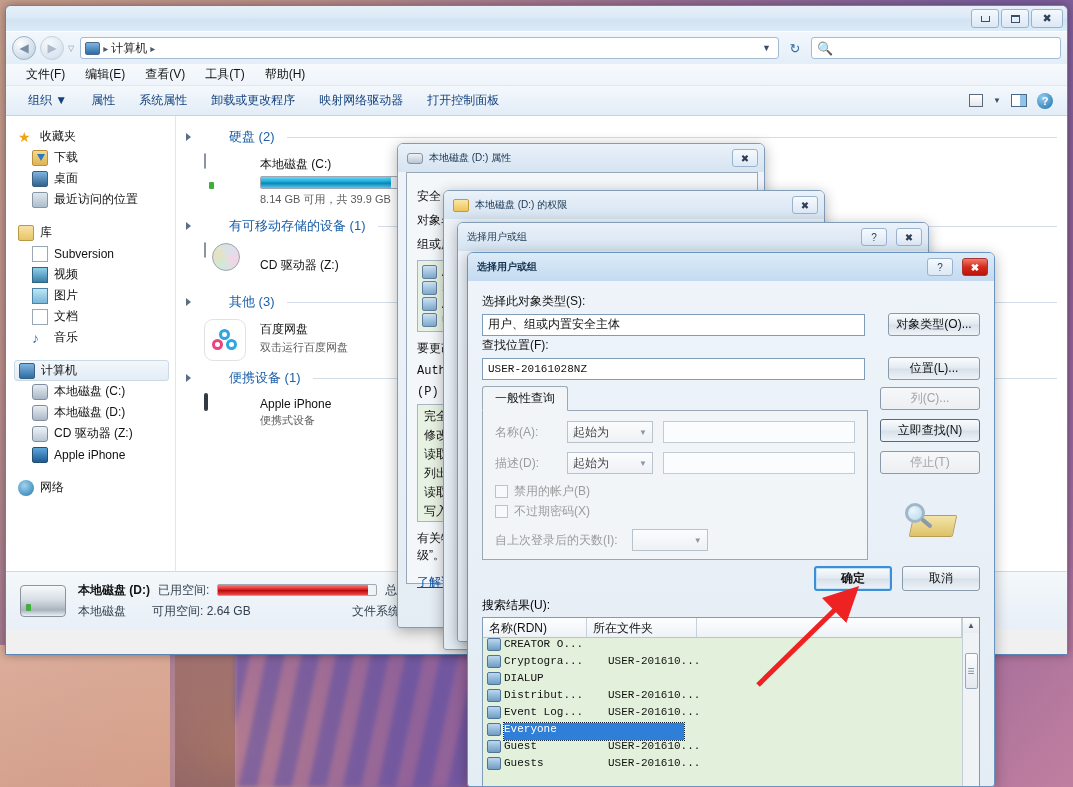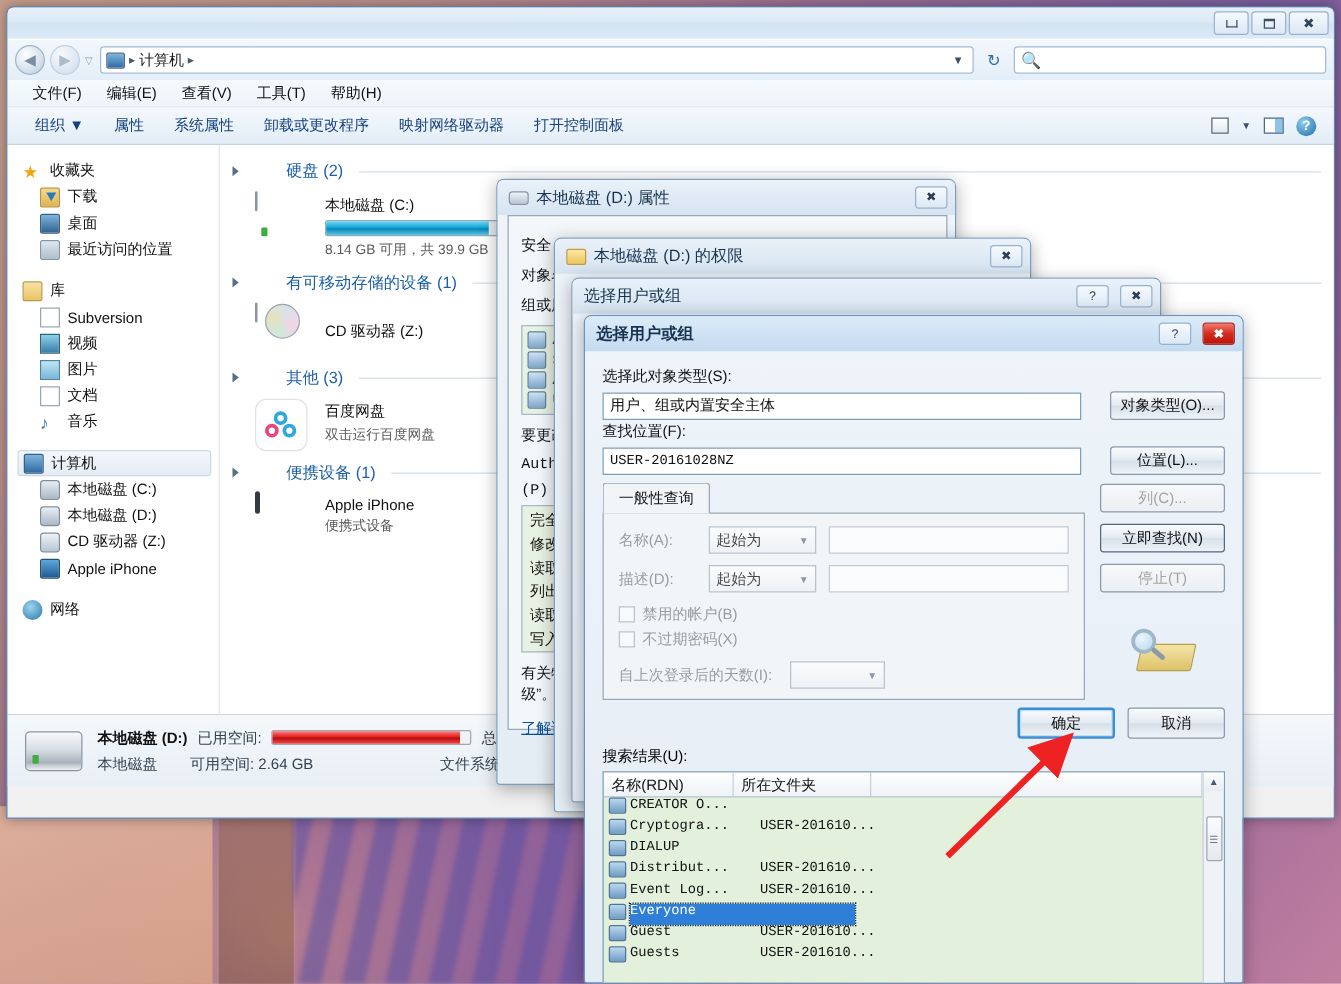--- a/index.html
+++ b/index.html
@@ -221,21 +221,21 @@
     background:linear-gradient(180deg,#eef4fa,#e4ecf4);
     border:1px solid #7f9db9;
     border-radius:6px 6px 3px 3px;
     box-shadow:0 3px 14px rgba(0,0,0,.30);
     overflow:hidden;
   }
   .dlg-title {
     height:28px; display:flex; align-items:center; padding:0 6px 0 9px; gap:6px;
     background:linear-gradient(180deg,#eaf2fa 0%,#dfeaf5 50%,#d6e4f1 100%);
   }
-  .dlg-title .t { font-size:13px; color:#16334f; flex:1; white-space:nowrap; overflow:hidden;}
+  .dlg-title .t { font-size:10px; color:#16334f; flex:1; white-space:nowrap; overflow:hidden;}
   .tbtn {
     width:26px;height:18px;border:1px solid #9ab3cc;border-radius:3px;
     background:linear-gradient(180deg,#f6fafd,#dce8f5);
     display:flex;align-items:center;justify-content:center;font-size:10px;color:#2c3e55;
   }
   .tbtn.red {
     background:linear-gradient(180deg,#f07b6a,#d52b1e 50%,#bc1408);
     border-color:#a33; color:#fff; font-weight:bold;
   }
   .folderico { width:16px;height:13px;background:linear-gradient(180deg,#fbe7a6,#ecc55a);border:1px solid #c49a3c;border-radius:2px;}
@@ -284,21 +284,21 @@
     display:flex; align-items:center; padding:0 5px; font-size:12px; color:#111;
   }
   .tbox.mono { font-family:"Liberation Mono", monospace; font-size:11px; }
   .btn {
     min-width:92px;height:23px;border:1px solid #8a9aaa;border-radius:3px;
     background:linear-gradient(180deg,#fafcfe,#e3eaf1 48%,#d7e0e9 52%,#eef3f8);
     font-size:12px;color:#111;display:flex;align-items:center;justify-content:center;
     white-space:nowrap;
   }
   .btn.dis { color:#a3a3a3; background:linear-gradient(180deg,#f6f8fa,#eceff3); }
-  .btn.default { border:2px solid #3c8fd6; box-shadow:0 0 0 1px #bfe0f7 inset; font-weight:normal;}
+  .btn.default { border:2px solid #3c8fd6; box-shadow:0 0 0 1px #bfe0f7 inset; font-weight:bold;}
   .tabstrip { margin-top:4px; }
   .qtab {
     display:inline-block; border:1px solid #9aa8b6; border-bottom:1px solid #f2f5f8;
     background:#f2f5f8; border-radius:3px 3px 0 0; padding:3px 12px; font-size:12px; position:relative; top:1px;
   }
   .qpanel {
     border:1px solid #9aa8b6; background:#f2f5f8; padding:10px 12px 12px; height:150px;
   }
   .qrow { display:flex; align-items:center; gap:10px; margin-bottom:9px; }
   .qlbl { width:62px; font-size:12px; color:#9c9c9c; }

